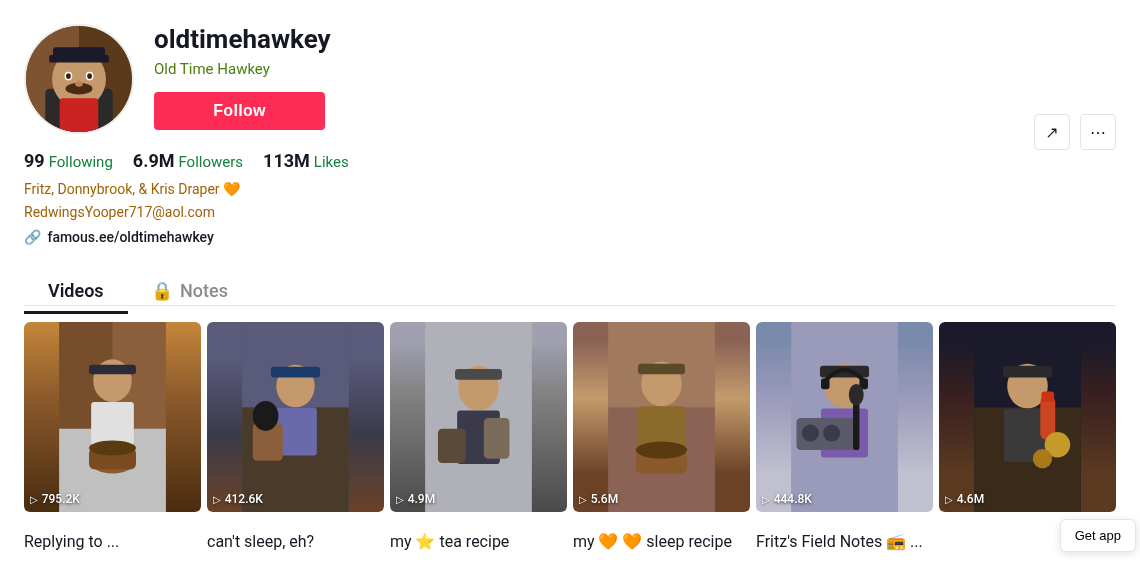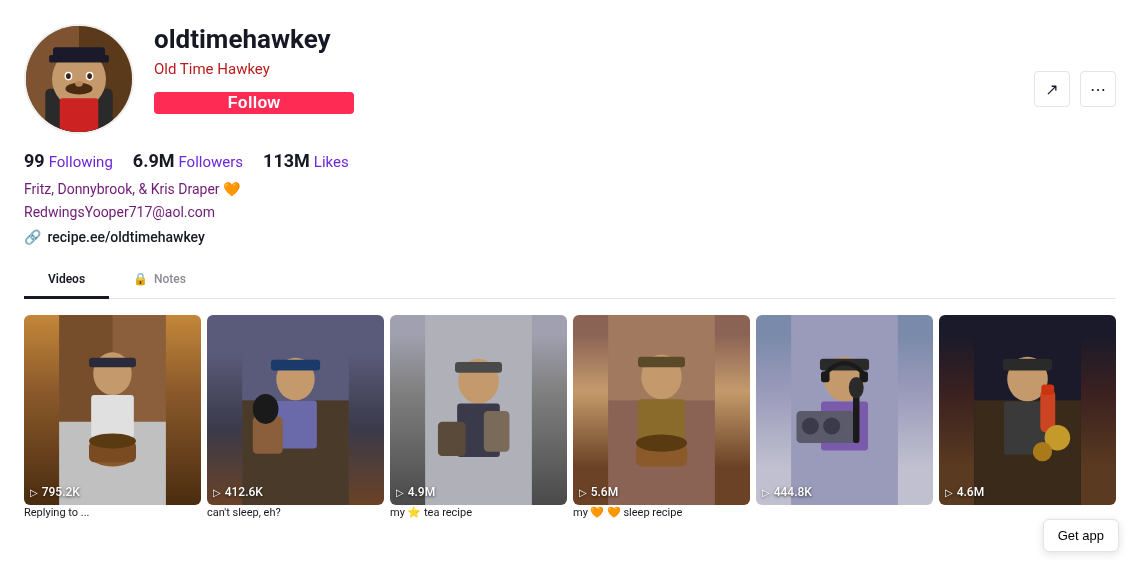--- a/index.html
+++ b/index.html
@@ -50,32 +50,32 @@
 
     .username {
       font-size: 26px;
       font-weight: 700;
       color: #161823;
       line-height: 1.2;
     }
 
     .display-name {
       font-size: 15px;
-      color: #b91c1c;
+      color: #4d7c0f;
       line-height: 1.4;
     }
 
     .follow-button {
       margin-top: 8px;
       background: #fe2c55;
       color: #fff;
       border: none;
       border-radius: 4px;
-      padding: 2px 0;
-      width: 200px;
+      padding: 10px 0;
+      width: 171px;
       font-size: 16px;
       font-weight: 600;
       cursor: pointer;
       letter-spacing: 0.3px;
     }
 
     .action-icon-btn {
       background: none;
       border: 1px solid #e3e3e8;
       border-radius: 4px;
@@ -111,26 +111,26 @@
     }
 
     .stat-number {
       font-size: 18px;
       font-weight: 700;
       color: #161823;
     }
 
     .stat-label {
       font-size: 15px;
-      color: #6d28d9;
+      color: #15803d;
     }
 
     .bio-text {
       font-size: 14px;
-      color: #701a75;
+      color: #a16207;
       line-height: 1.5;
       margin-bottom: 2px;
     }
 
     .link-row {
       display: flex;
       align-items: center;
       gap: 6px;
       font-size: 14px;
       color: #161823;
@@ -145,30 +145,30 @@
 
     .tabs-row {
       display: flex;
       border-bottom: 1px solid #e3e3e8;
       margin: 16px 0 0 0;
       gap: 0;
     }
 
     .tab {
       padding: 10px 24px;
-      font-size: 12px;
+      font-size: 18px;
       font-weight: 600;
       cursor: pointer;
       color: #161823;
       border-bottom: 3px solid transparent;
       display: flex;
       align-items: center;
       gap: 6px;
       position: relative;
-      top: 1px;
+      top: 9px;
     }
 
     .tab.active {
       border-bottom: 3px solid #161823;
       color: #161823;
     }
 
     .tab.inactive {
       color: #8a8b91;
       font-weight: 500;
@@ -206,54 +206,54 @@
       display: flex;
       align-items: center;
       gap: 4px;
       color: #fff;
       font-size: 12px;
       font-weight: 500;
       text-shadow: 0 1px 3px rgba(0,0,0,0.7);
     }
 
     .video-caption {
-      font-size: 11px;
-      color: #161823;
-      margin-top: 0;
+      font-size: 16px;
+      color: #161823;
+      margin-top: 19px;
       white-space: nowrap;
       overflow: hidden;
       text-overflow: ellipsis;
       line-height: 1.4;
     }
 
     .get-app-btn {
       position: fixed;
       bottom: 20px;
-      right: 21px;
+      right: 4px;
       background: #fff;
       border: 1px solid #e3e3e8;
       border-radius: 6px;
       padding: 8px 14px;
       font-size: 13px;
       font-weight: 500;
       cursor: pointer;
       box-shadow: 0 2px 8px rgba(0,0,0,0.12);
     }
 
     
     .thumb-1 { background: linear-gradient(180deg, #c4863a 0%, #8B5A2B 40%, #4a2c10 100%); }
     .thumb-2 { background: linear-gradient(180deg, #5a5a7a 20%, #3a3a4a 60%, #6B4226 100%); }
     .thumb-3 { background: linear-gradient(180deg, #a0a0b0 10%, #808080 40%, #4a4a4a 100%); }
     .thumb-4 { background: linear-gradient(180deg, #8B6355 10%, #c49a6c 40%, #6B4226 80%); }
     .thumb-5 { background: linear-gradient(180deg, #7a8aaa 10%, #9a9aba 40%, #c0c0d0 80%); }
     .thumb-6 { background: linear-gradient(180deg, #1a1a2a 10%, #3a2020 40%, #5a3a20 80%); }
 
     .profile-top-row {
       display: flex;
-      align-items: center;
+      align-items: flex-end;
       width: 100%;
     }
   </style>
 </head>
 <body>
 
 <div class="profile-section">
   <div class="profile-top-row">
     <div class="profile-header">
 
@@ -312,21 +312,21 @@
     <div class="stat-item">
       <span class="stat-number">113M</span>
       <span class="stat-label">Likes</span>
     </div>
   </div>
 
   <p class="bio-text">Fritz, Donnybrook, &amp; Kris Draper 🧡</p>
   <p class="bio-text">RedwingsYooper717@aol.com</p>
   <div class="link-row">
     <span>🔗</span>
-    <a href="#">recipe.ee/oldtimehawkey</a>
+    <a href="#">famous.ee/oldtimehawkey</a>
   </div>
 
   <div class="tabs-row">
     <div class="tab active">
       <span>Videos</span>
     </div>
     <div class="tab inactive">
       <span>🔒</span>
       <span>Notes</span>
     </div>
@@ -415,20 +415,21 @@
     <rect x="5" y="90" width="55" height="30" rx="4" fill="#5a5a6a"></rect>
     <circle cx="18" cy="104" r="8" fill="#3a3a4a"></circle>
     <circle cx="38" cy="104" r="8" fill="#3a3a4a"></circle>
 
     <rect x="58" y="70" width="6" height="50" rx="2" fill="#1a1a1a"></rect>
     <ellipse cx="61" cy="68" rx="7" ry="10" fill="#2a2a2a"></ellipse>
   </svg><div class="video-overlay">
           <span style="font-size:10px;">▷</span>
           <span>444.8K</span>
         </div></div>
+      <div class="video-caption">Fritz's Field Notes 📻 ...</div>
     </div>
     <div class="video-item">
       <div class="video-thumb thumb-6"><svg viewBox="0 0 100 178" xmlns="http://www.w3.org/2000/svg" width="100%" height="100%">
     <rect width="100" height="178" fill="#1a1a2a"></rect>
     <rect x="0" y="80" width="100" height="98" fill="#3a2a1a"></rect>
     <ellipse cx="50" cy="60" rx="19" ry="21" fill="#c49a6c"></ellipse>
     <rect x="27" y="41" width="46" height="11" rx="3" fill="#2a2a2a"></rect>
     <rect x="28" y="81" width="44" height="50" rx="3" fill="#3a3a3a"></rect>
 
     <rect x="62" y="70" width="14" height="40" rx="5" fill="#cc4422"></rect>

